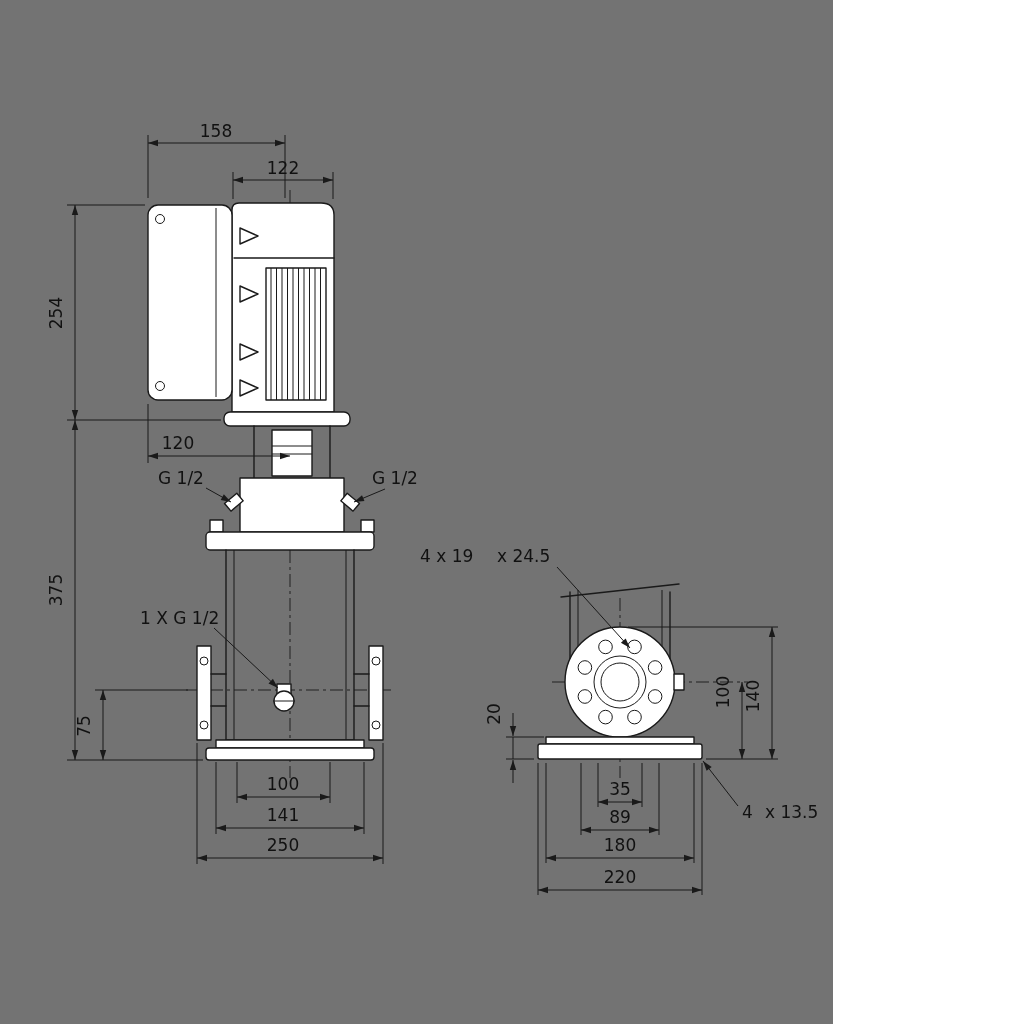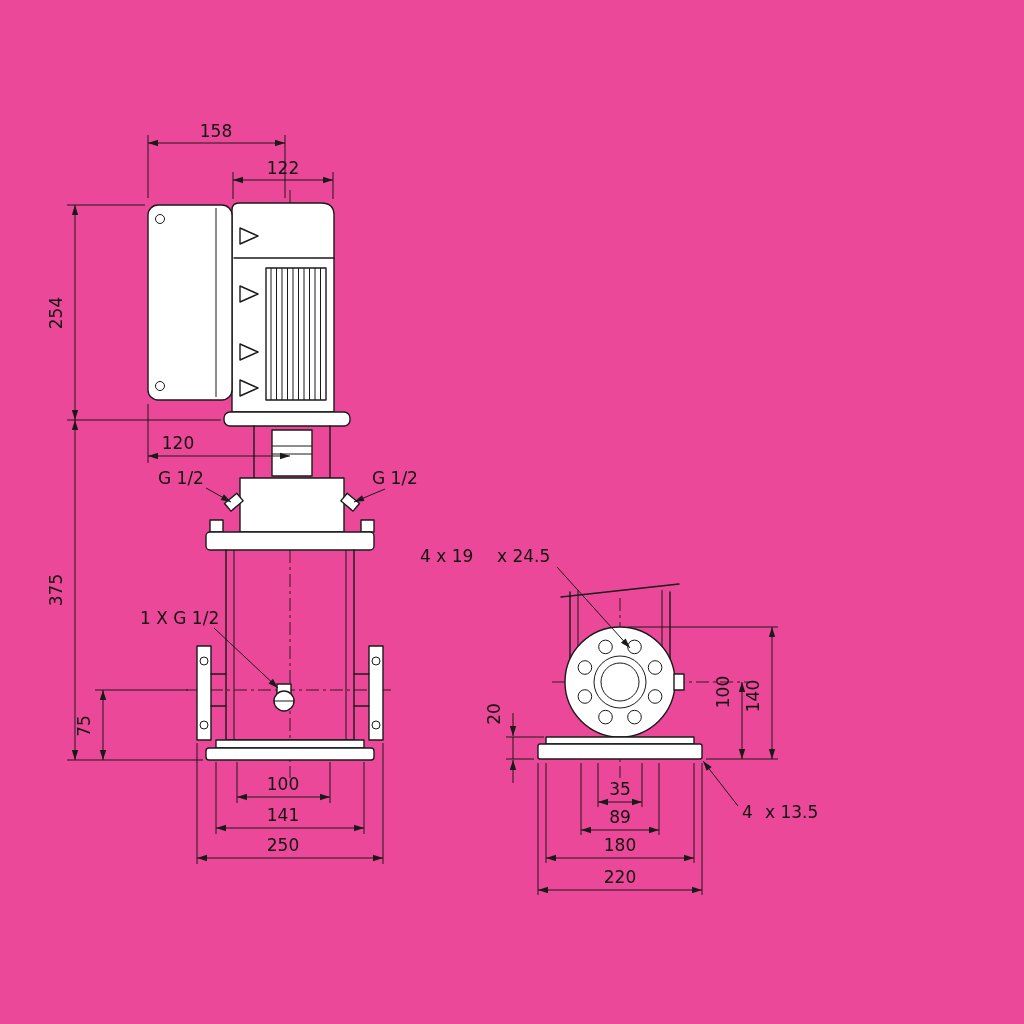--- a/index.html
+++ b/index.html
@@ -1,16 +1,16 @@
 <!DOCTYPE html>
 <html><head>
 <meta charset="utf-8">
 <style>
   html,body{margin:0;padding:0;background:#ffffff;}
-  .page{width:1024px;height:1024px;background:#ec4899;position:relative;
+  .page{width:833px;height:1024px;background:#737373;position:relative;
         font-family:"DejaVu Sans","Liberation Sans",sans-serif;}
   svg{display:block;}
   .obj{stroke:#1a1a1a;stroke-width:1.4;fill:none;stroke-linejoin:round;stroke-linecap:round;}
   .objf{stroke:#1a1a1a;stroke-width:1.4;fill:#ffffff;stroke-linejoin:round;}
   .thin{stroke:#1a1a1a;stroke-width:1;fill:none;}
   .dim{stroke:#1a1a1a;stroke-width:1;fill:none;}
   .cl{stroke:#1a1a1a;stroke-width:0.9;fill:none;stroke-dasharray:13 4 3 4;}
   .dimtext{font-family:"DejaVu Sans","Liberation Sans",sans-serif;font-size:17px;fill:#111111;}
 </style>
 </head>

